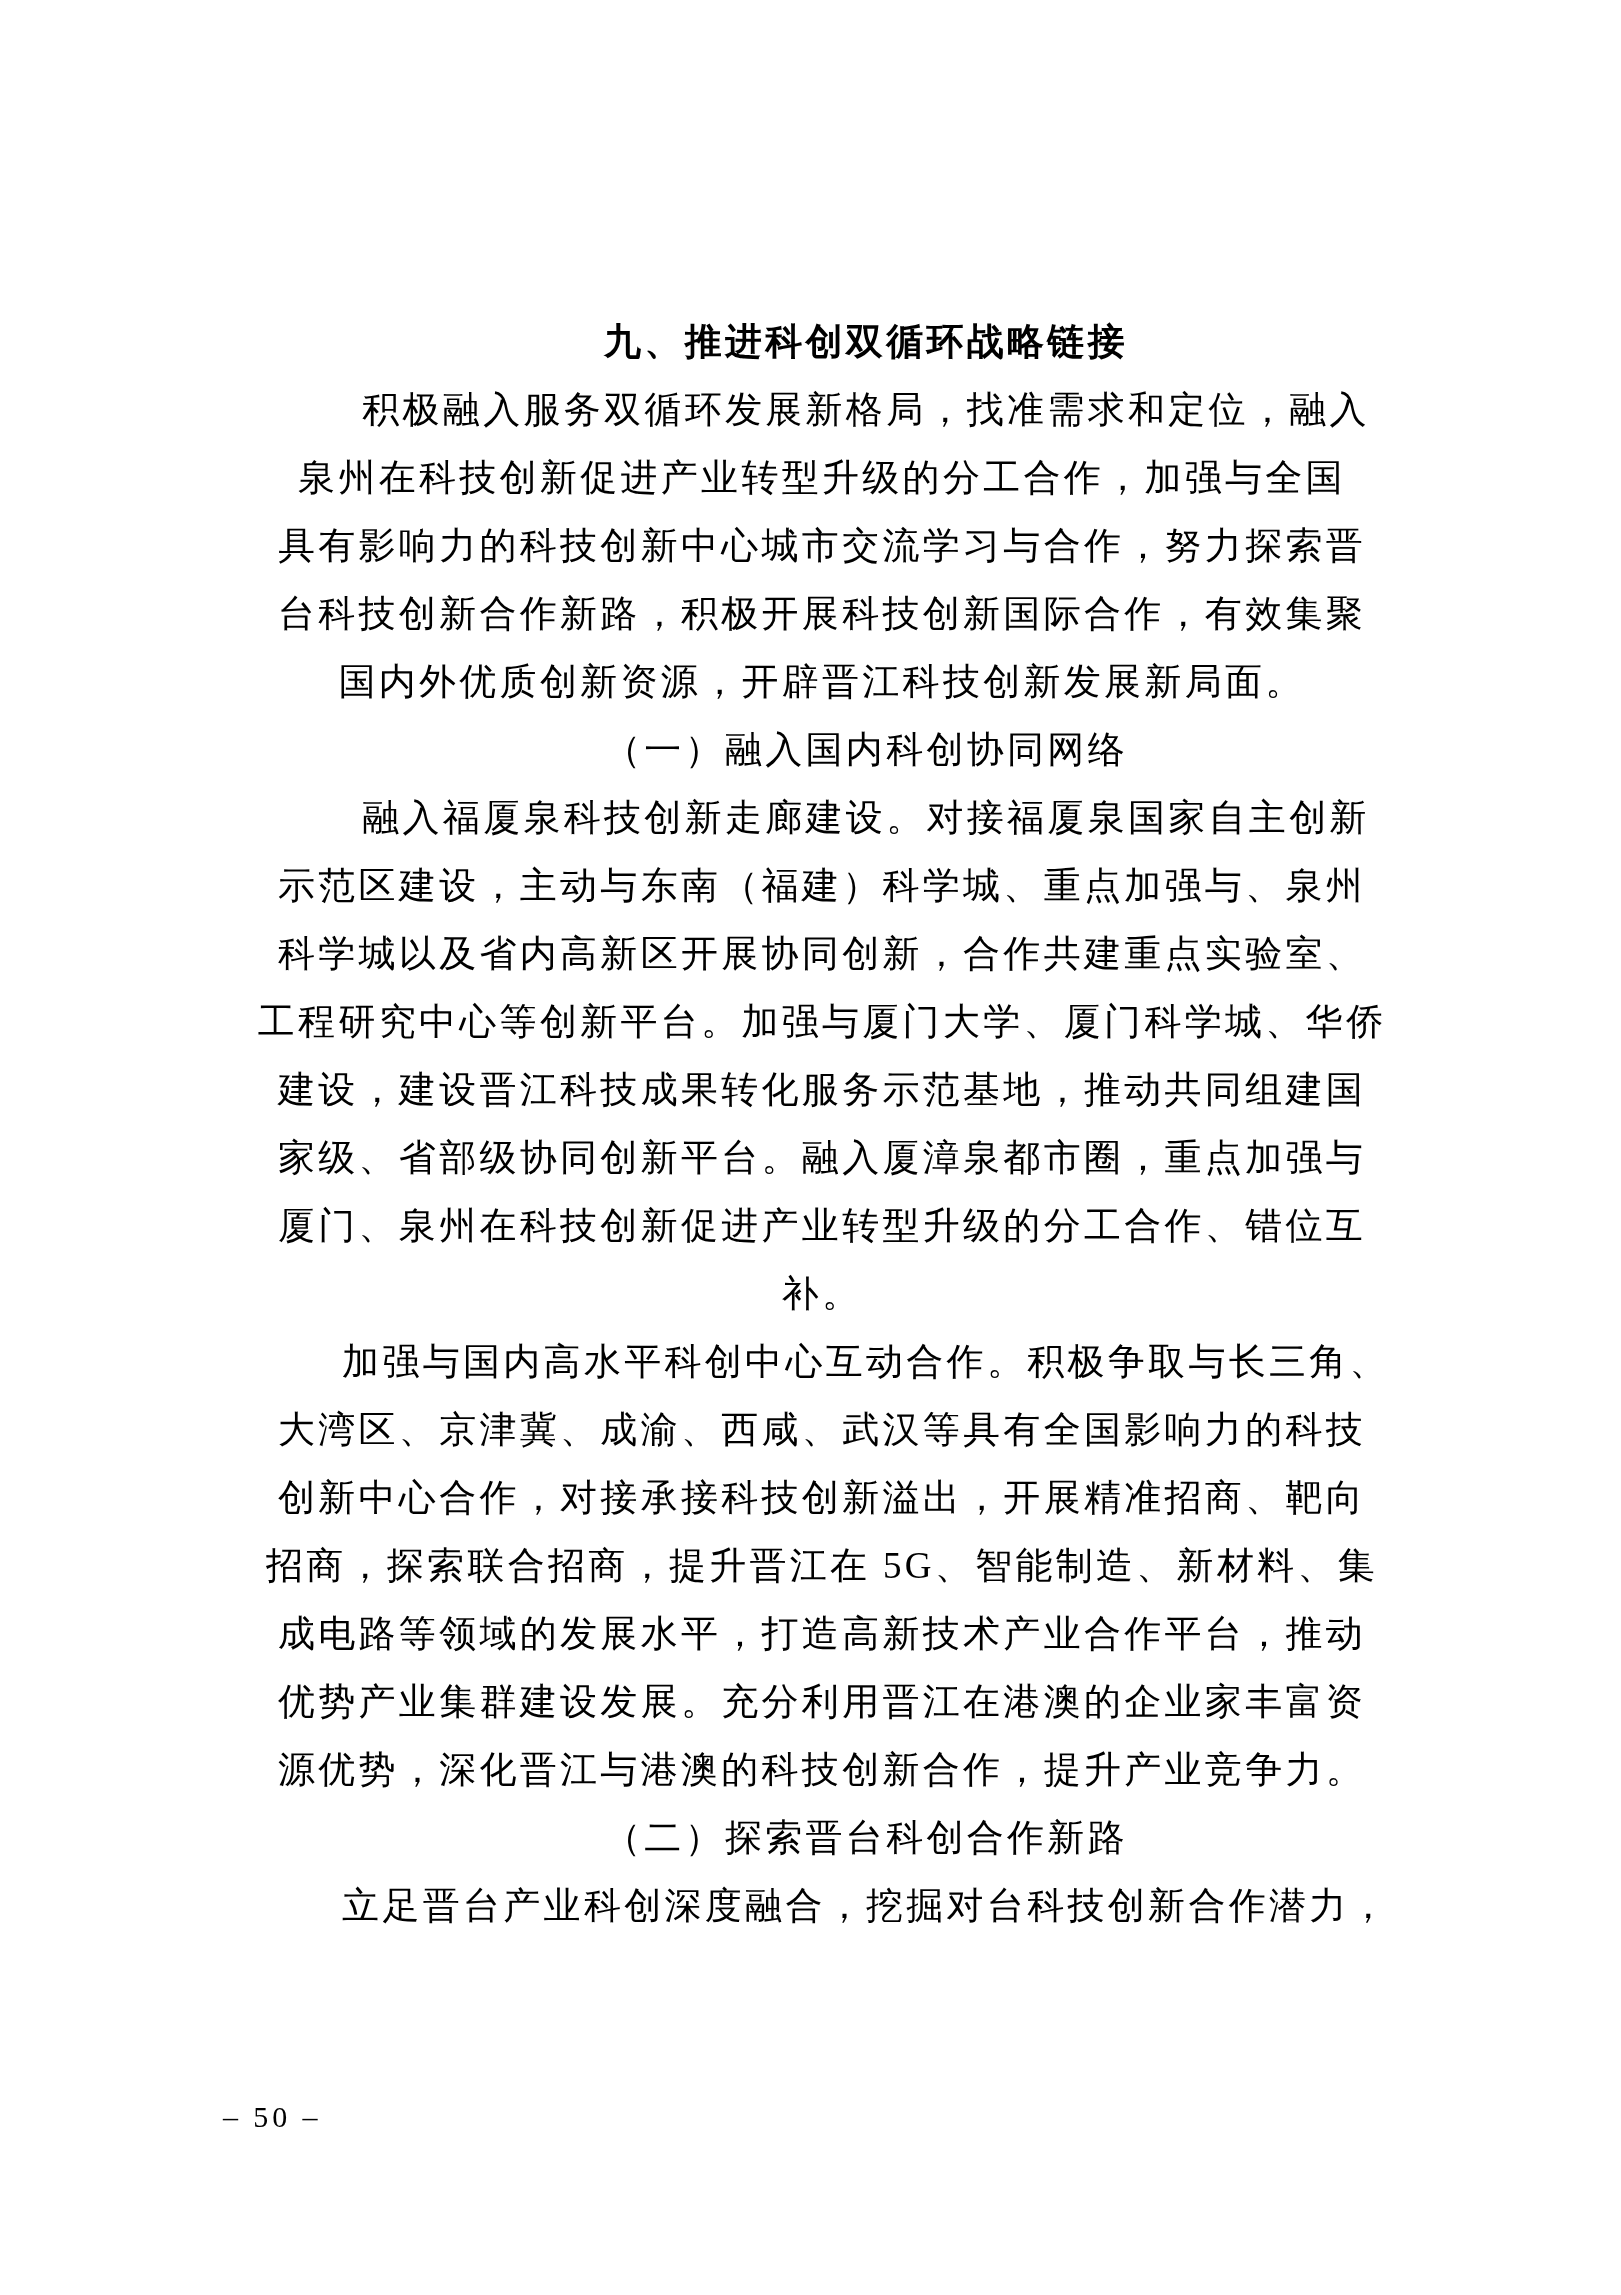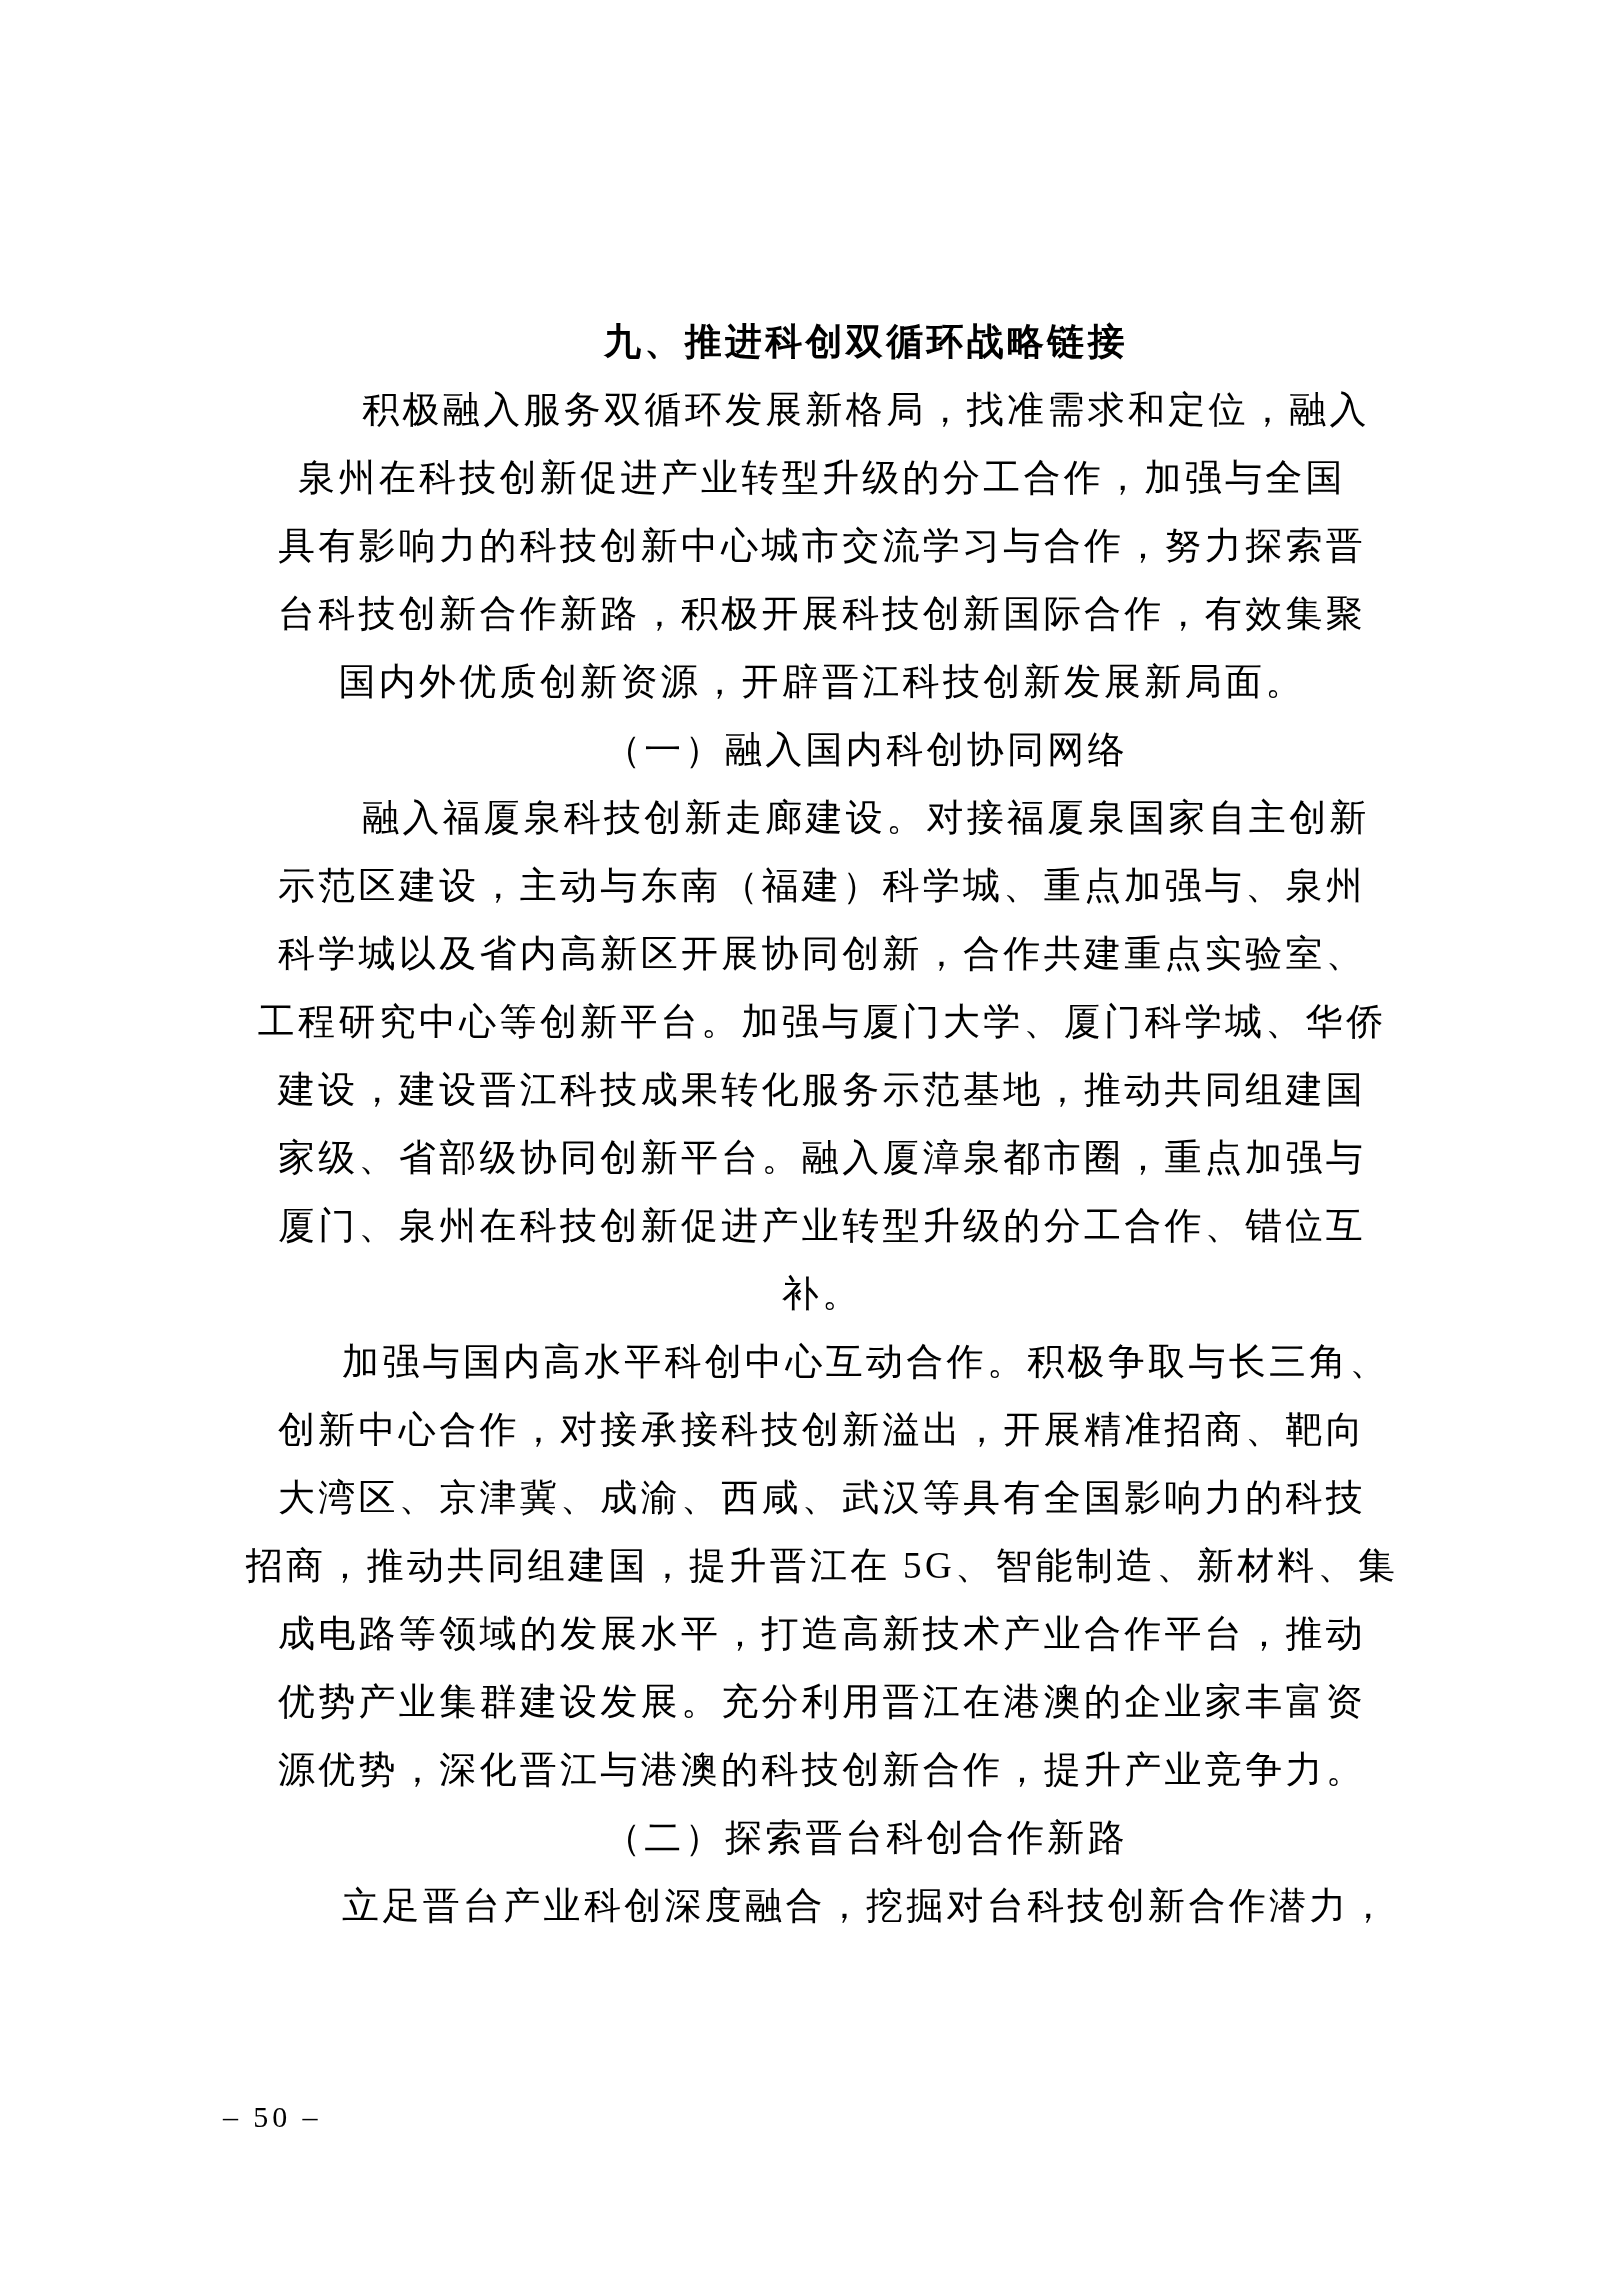--- a/index.html
+++ b/index.html
@@ -62,23 +62,23 @@
   <div class="line subheading indent">（一）融入国内科创协同网络</div>
   <div class="line indent">融入福厦泉科技创新走廊建设。对接福厦泉国家自主创新</div>
   <div class="line">示范区建设，主动与东南（福建）科学城、重点加强与、泉州</div>
   <div class="line">科学城以及省内高新区开展协同创新，合作共建重点实验室、</div>
   <div class="line">工程研究中心等创新平台。加强与厦门大学、厦门科学城、华侨</div>
   <div class="line">建设，建设晋江科技成果转化服务示范基地，推动共同组建国</div>
   <div class="line">家级、省部级协同创新平台。融入厦漳泉都市圈，重点加强与</div>
   <div class="line">厦门、泉州在科技创新促进产业转型升级的分工合作、错位互</div>
   <div class="line">补。</div>
   <div class="line indent">加强与国内高水平科创中心互动合作。积极争取与长三角、</div>
+  <div class="line">大湾区、京津冀、成渝、西咸、武汉等具有全国影响力的科技</div>
   <div class="line">创新中心合作，对接承接科技创新溢出，开展精准招商、靶向</div>
-  <div class="line">大湾区、京津冀、成渝、西咸、武汉等具有全国影响力的科技</div>
-  <div class="line">招商，推动共同组建国，提升晋江在 5G、智能制造、新材料、集</div>
+  <div class="line">招商，探索联合招商，提升晋江在 5G、智能制造、新材料、集</div>
   <div class="line">成电路等领域的发展水平，打造高新技术产业合作平台，推动</div>
   <div class="line">优势产业集群建设发展。充分利用晋江在港澳的企业家丰富资</div>
   <div class="line">源优势，深化晋江与港澳的科技创新合作，提升产业竞争力。</div>
   <div class="line subheading indent">（二）探索晋台科创合作新路</div>
   <div class="line indent">立足晋台产业科创深度融合，挖掘对台科技创新合作潜力，</div>
 </div>
 
 <div class="pageno">– 50 –</div>
 
 

